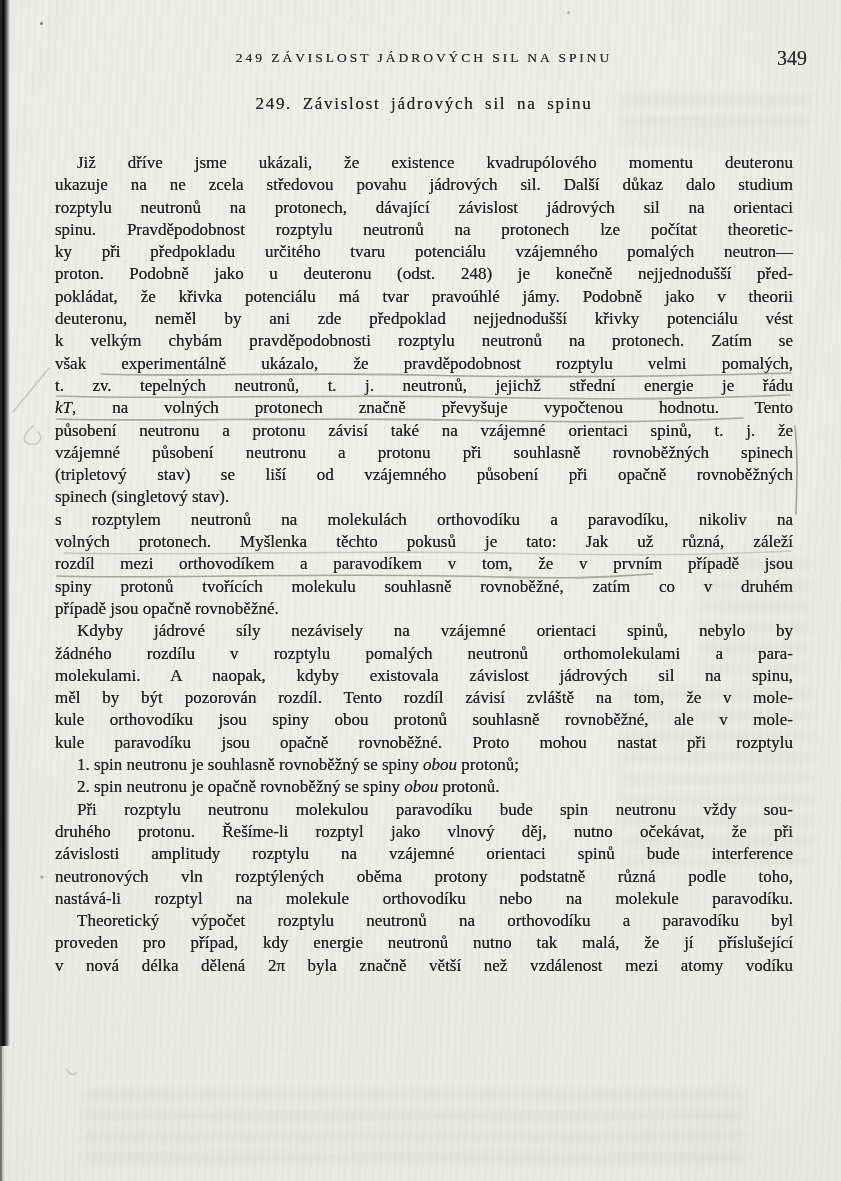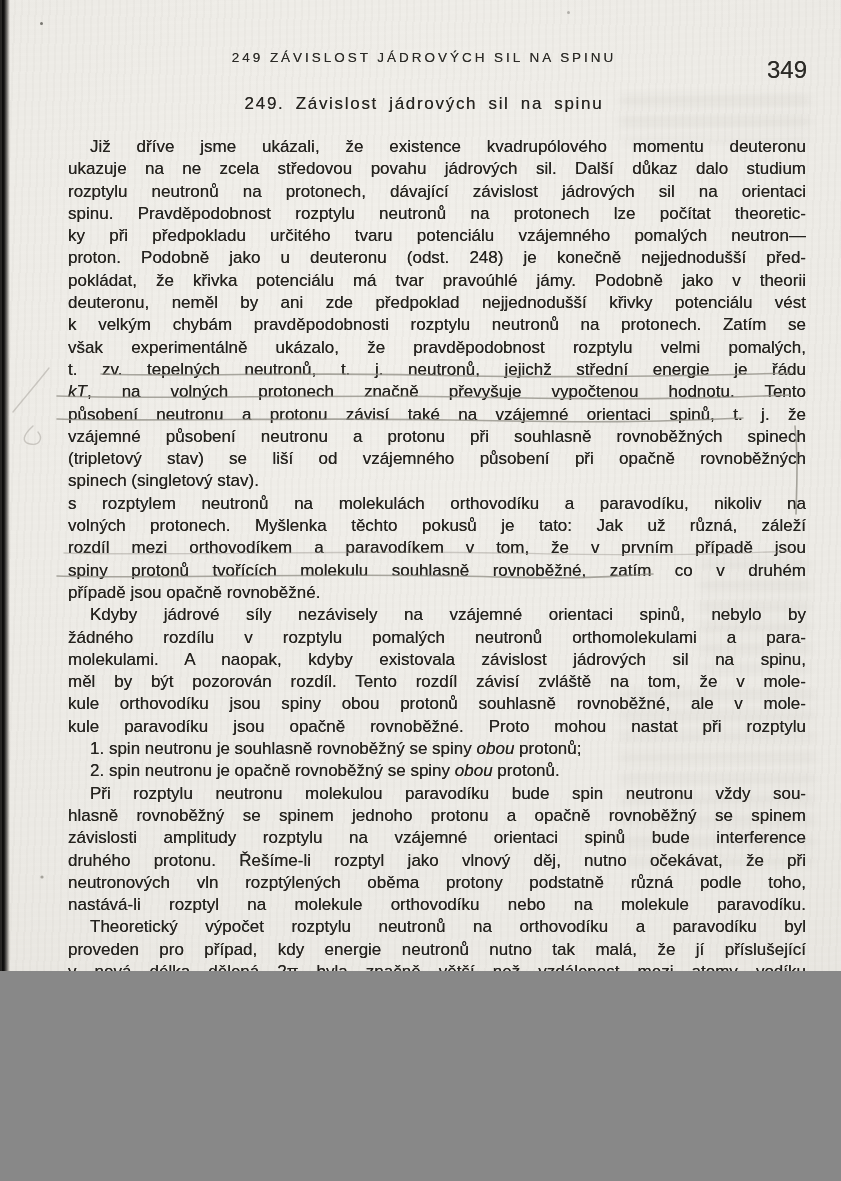--- a/index.html
+++ b/index.html
@@ -1,23 +1,23 @@
 <!DOCTYPE html>
 <html lang="cs"><head>
 <meta charset="utf-8">
 <style>
   html,body{margin:0;padding:0;background:#888;}
   .page{
     position:relative;
-    width:841px;height:971px;
+    width:841px;height:1181px;
     margin:0 auto;
     overflow:hidden;
     background:
       radial-gradient(130% 120% at 45% 32%, #f1efea 0%, #ebe9e4 55%, #e2dfd8 100%);
-    font-family:Liberation Sans, sans-serif;
+    font-family:Liberation Serif, serif;
     color:#24221e;
   }
   
   .page::after{
     content:"";position:absolute;inset:0;pointer-events:none;
     background:
       repeating-linear-gradient(92deg, rgba(140,135,125,.045) 0 2px, transparent 2px 7px),
       repeating-linear-gradient(178deg, rgba(255,255,255,.05) 0 3px, transparent 3px 9px);
   }
   
@@ -25,28 +25,28 @@
     background:linear-gradient(90deg,#070707 0,#121110 4px,rgba(42,40,37,.6) 7px,rgba(120,114,106,.28) 9px,rgba(0,0,0,0) 10px);}
   .edge-left-tail{position:absolute;left:0;top:1040px;width:5px;height:141px;z-index:2;
     background:linear-gradient(90deg,rgba(95,92,87,.55),rgba(0,0,0,0));}
   .edge-line{position:absolute;left:0;top:0;width:2px;height:1181px;z-index:3;background:rgba(70,68,63,.5);}
 
   .content{position:absolute;left:55px;width:738px;z-index:2;}
 
   .running-header{top:50px;height:22px;text-align:center;
     font-size:13.5px;letter-spacing:.22em;color:#2b2a26;
     text-shadow:0 0 .5px rgba(40,38,34,.7);}
-  .folio{position:absolute;top:56px;right:34px;z-index:2;
-    font-size:24px;color:#2b2a26;text-shadow:0 0 .5px rgba(40,38,34,.7);}
+  .folio{position:absolute;top:47px;right:34px;z-index:2;
+    font-size:20px;color:#2b2a26;text-shadow:0 0 .5px rgba(40,38,34,.7);}
 
   .section-title{top:94px;text-align:center;
     font-size:17px;letter-spacing:.1em;word-spacing:.28em;color:#262420;
     text-shadow:0 0 .5px rgba(40,38,34,.7);}
 
-  .body-text{top:136px;font-size:17px;margin-left:13px;}
+  .body-text{top:152px;font-size:17px;}
   .para{margin:0;padding:0;}
   .line{
     height:22.3px;line-height:22.3px;overflow:hidden;
     text-align:justify;text-align-last:justify;
     text-shadow:0 0 .55px rgba(35,33,29,.8);
     white-space:normal;
   }
   .line.indent{text-indent:22px;}
   .line.last{text-align-last:left;}
 
@@ -125,23 +125,22 @@
       <div class="line">kule paravodíku jsou opačně rovnoběžné. Proto mohou nastat při rozptylu</div>
     </div>
 
     <div class="para">
       <div class="line indent last">1. spin neutronu je souhlasně rovnoběžný se spiny <i>obou</i> protonů;</div>
       <div class="line indent last">2. spin neutronu je opačně rovnoběžný se spiny <i>obou</i> protonů.</div>
     </div>
 
     <div class="para">
       <div class="line indent">Při rozptylu neutronu molekulou paravodíku bude spin neutronu vždy sou-</div>
-      <div class="line">hlasně rovnoběžný se spinem jednoho protonu a opačně rovnoběžný se spinem</div>
+      <div class="line">druhého protonu. Řešíme-li rozptyl jako vlnový děj, nutno očekávat, že při</div>
       <div class="line">závislosti amplitudy rozptylu na vzájemné orientaci spinů bude interference</div>
-      <div class="line">druhého protonu. Řešíme-li rozptyl jako vlnový děj, nutno očekávat, že při</div>
       <div class="line">neutronových vln rozptýlených oběma protony podstatně různá podle toho,</div>
       <div class="line">nastává-li rozptyl na molekule orthovodíku nebo na molekule paravodíku.</div>
     </div>
 
     <div class="para">
       <div class="line indent">Theoretický výpočet rozptylu neutronů na orthovodíku a paravodíku byl</div>
       <div class="line">proveden pro případ, kdy energie neutronů nutno tak malá, že jí příslušející</div>
       <div class="line">v nová délka dělená 2π byla značně větší než vzdálenost mezi atomy vodíku</div>
     </div>
 

